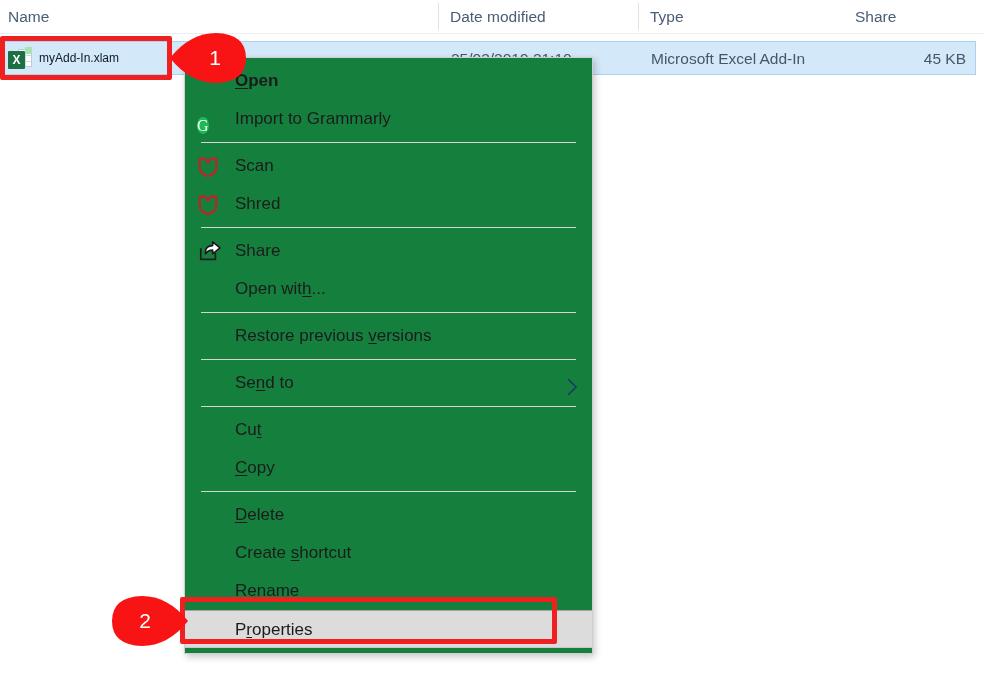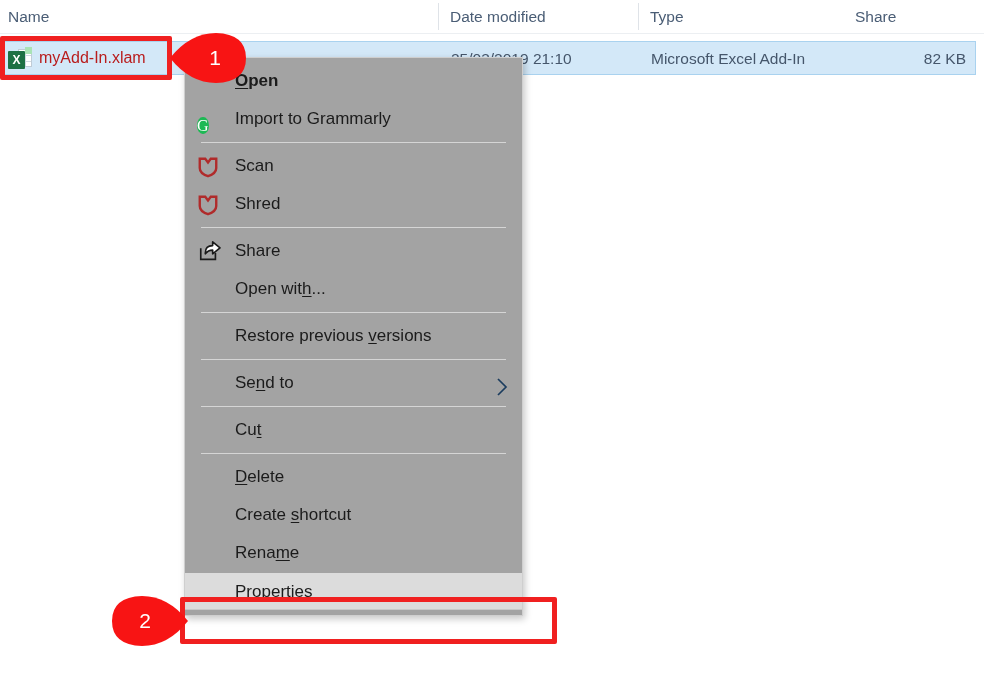--- a/index.html
+++ b/index.html
@@ -118,41 +118,41 @@
     line-height: 18px;
     text-align: center;
     font-family: "Liberation Sans", sans-serif;
   }
 
   .filename-text {
     position: absolute;
     left: 39px; top: 41px;
     height: 34px;
     line-height: 34px;
-    font-size: 16px;
-    color: #b91c1c;
+    font-size: 12px;
+    color: #0f172a;
     white-space: nowrap;
   }
 
   
   .file-highlight-box {
     position: absolute;
     left: 0; top: 36px;
     width: 172px; height: 44px;
     border: 5px solid #f02020;
     box-sizing: border-box;
     border-radius: 2px;
   }
 
   
   .ctx-menu {
     position: absolute;
     left: 184px; top: 57px;
-    width: 339px;
-    background: #a3a3a3;
+    width: 409px;
+    background: #15803d;
     border: 1px solid #cfcfcf;
     box-shadow: 2px 3px 7px rgba(0,0,0,0.22);
     box-sizing: border-box;
     padding: 4px 0 5px 0;
   }
   .ctx-item {
     position: relative;
     height: 38px;
     line-height: 38px;
     font-size: 17px;
@@ -238,21 +238,21 @@
   <div class="col-header" style="left:450px;">Date modified</div>
   <div class="col-sep" style="left:638px;"></div>
   <div class="col-header" style="left:650px;text-align:center;">Type</div>
   <div class="col-header" style="left:855px;">Share</div>
 </div>
 <div class="header-underline"></div>
 
 <div class="file-row">
   <div class="file-cell" style="left:450px;">25/03/2019 21:10</div>
   <div class="file-cell" style="left:650px;">Microsoft Excel Add-In</div>
-  <div class="file-cell right" style="left:845px; width:120px;">82 KB</div>
+  <div class="file-cell right" style="left:845px; width:120px;">45 KB</div>
 </div>
 
 <div class="xl-icon">
   <div class="sheet"></div>
   <div class="vline"></div>
   <div class="corner"></div>
   <div class="green">X</div>
 </div>
 <div class="filename-text">myAdd-In.xlam</div>
 
@@ -324,20 +324,23 @@
       </svg>
     </span>
   </div>
 
   <div class="ctx-sep"></div>
 
   <div class="ctx-item">
     <span>Cu<u>t</u></span>
   </div>
 
+  <div class="ctx-item">
+    <span><u>C</u>opy</span>
+  </div>
 
   <div class="ctx-sep"></div>
 
   <div class="ctx-item">
     <span><u>D</u>elete</span>
   </div>
 
   <div class="ctx-item">
     <span>Create <u>s</u>hortcut</span>
   </div>

